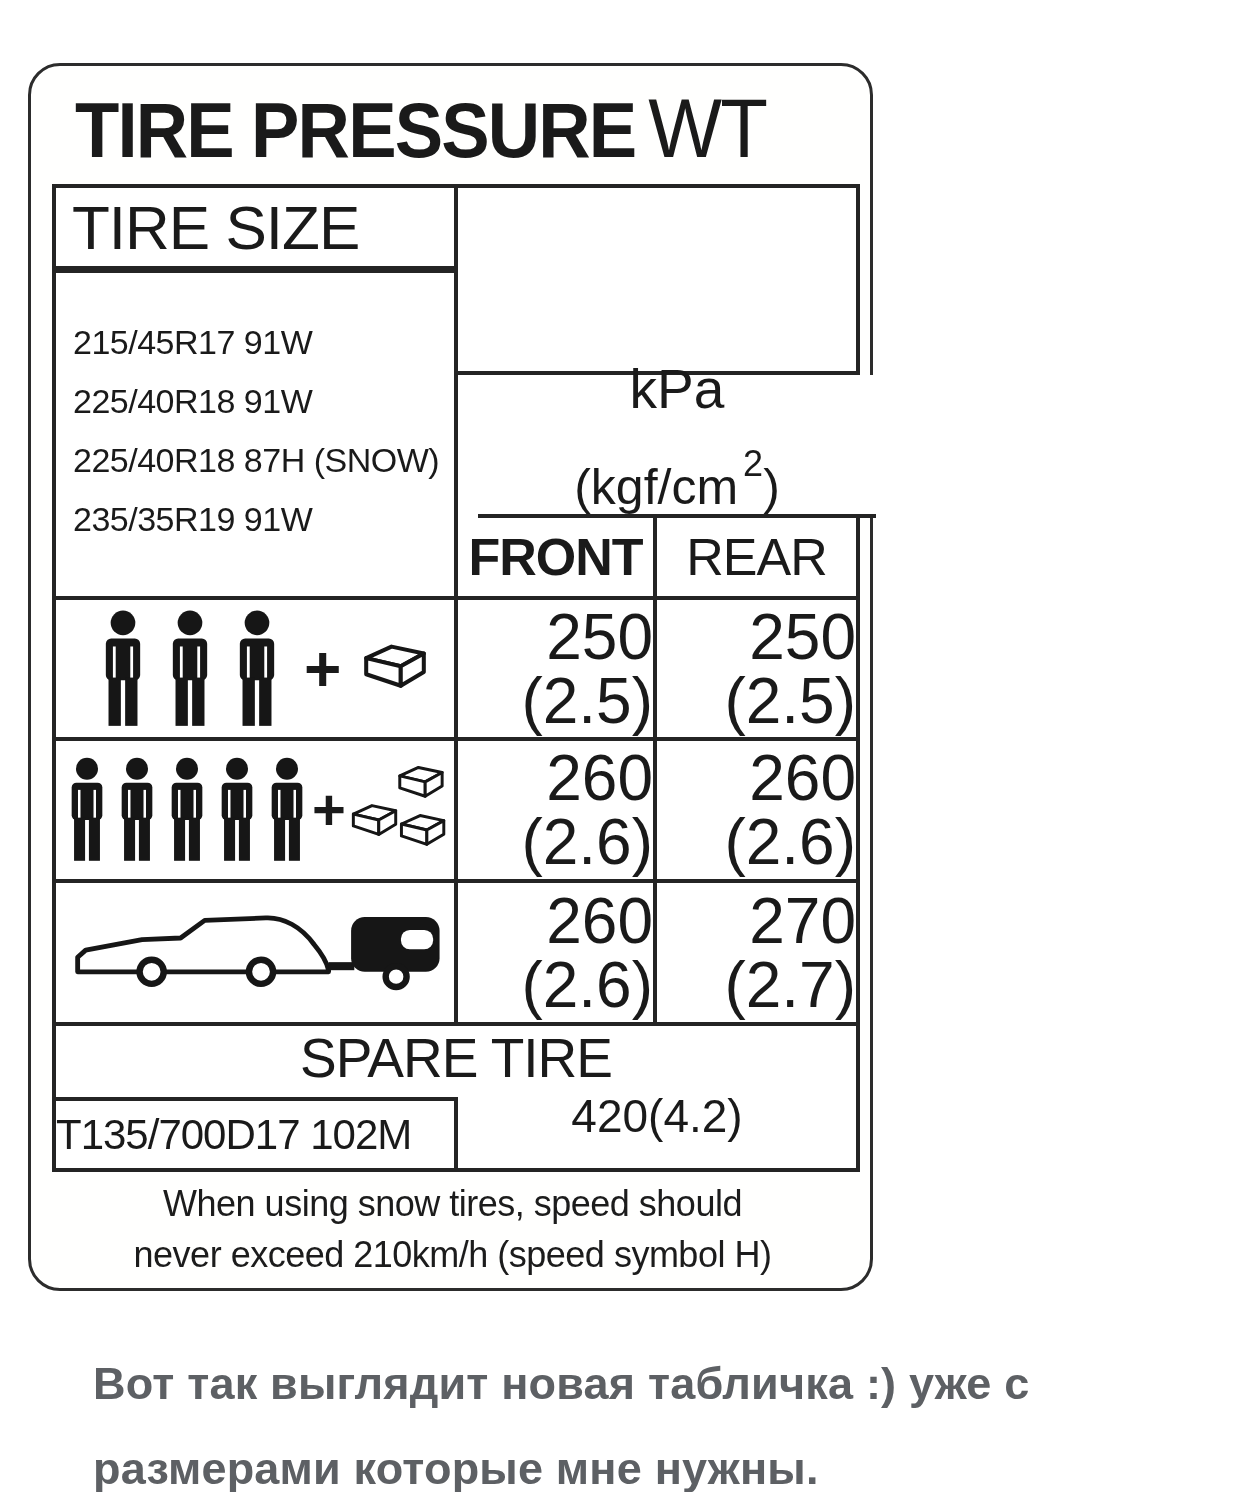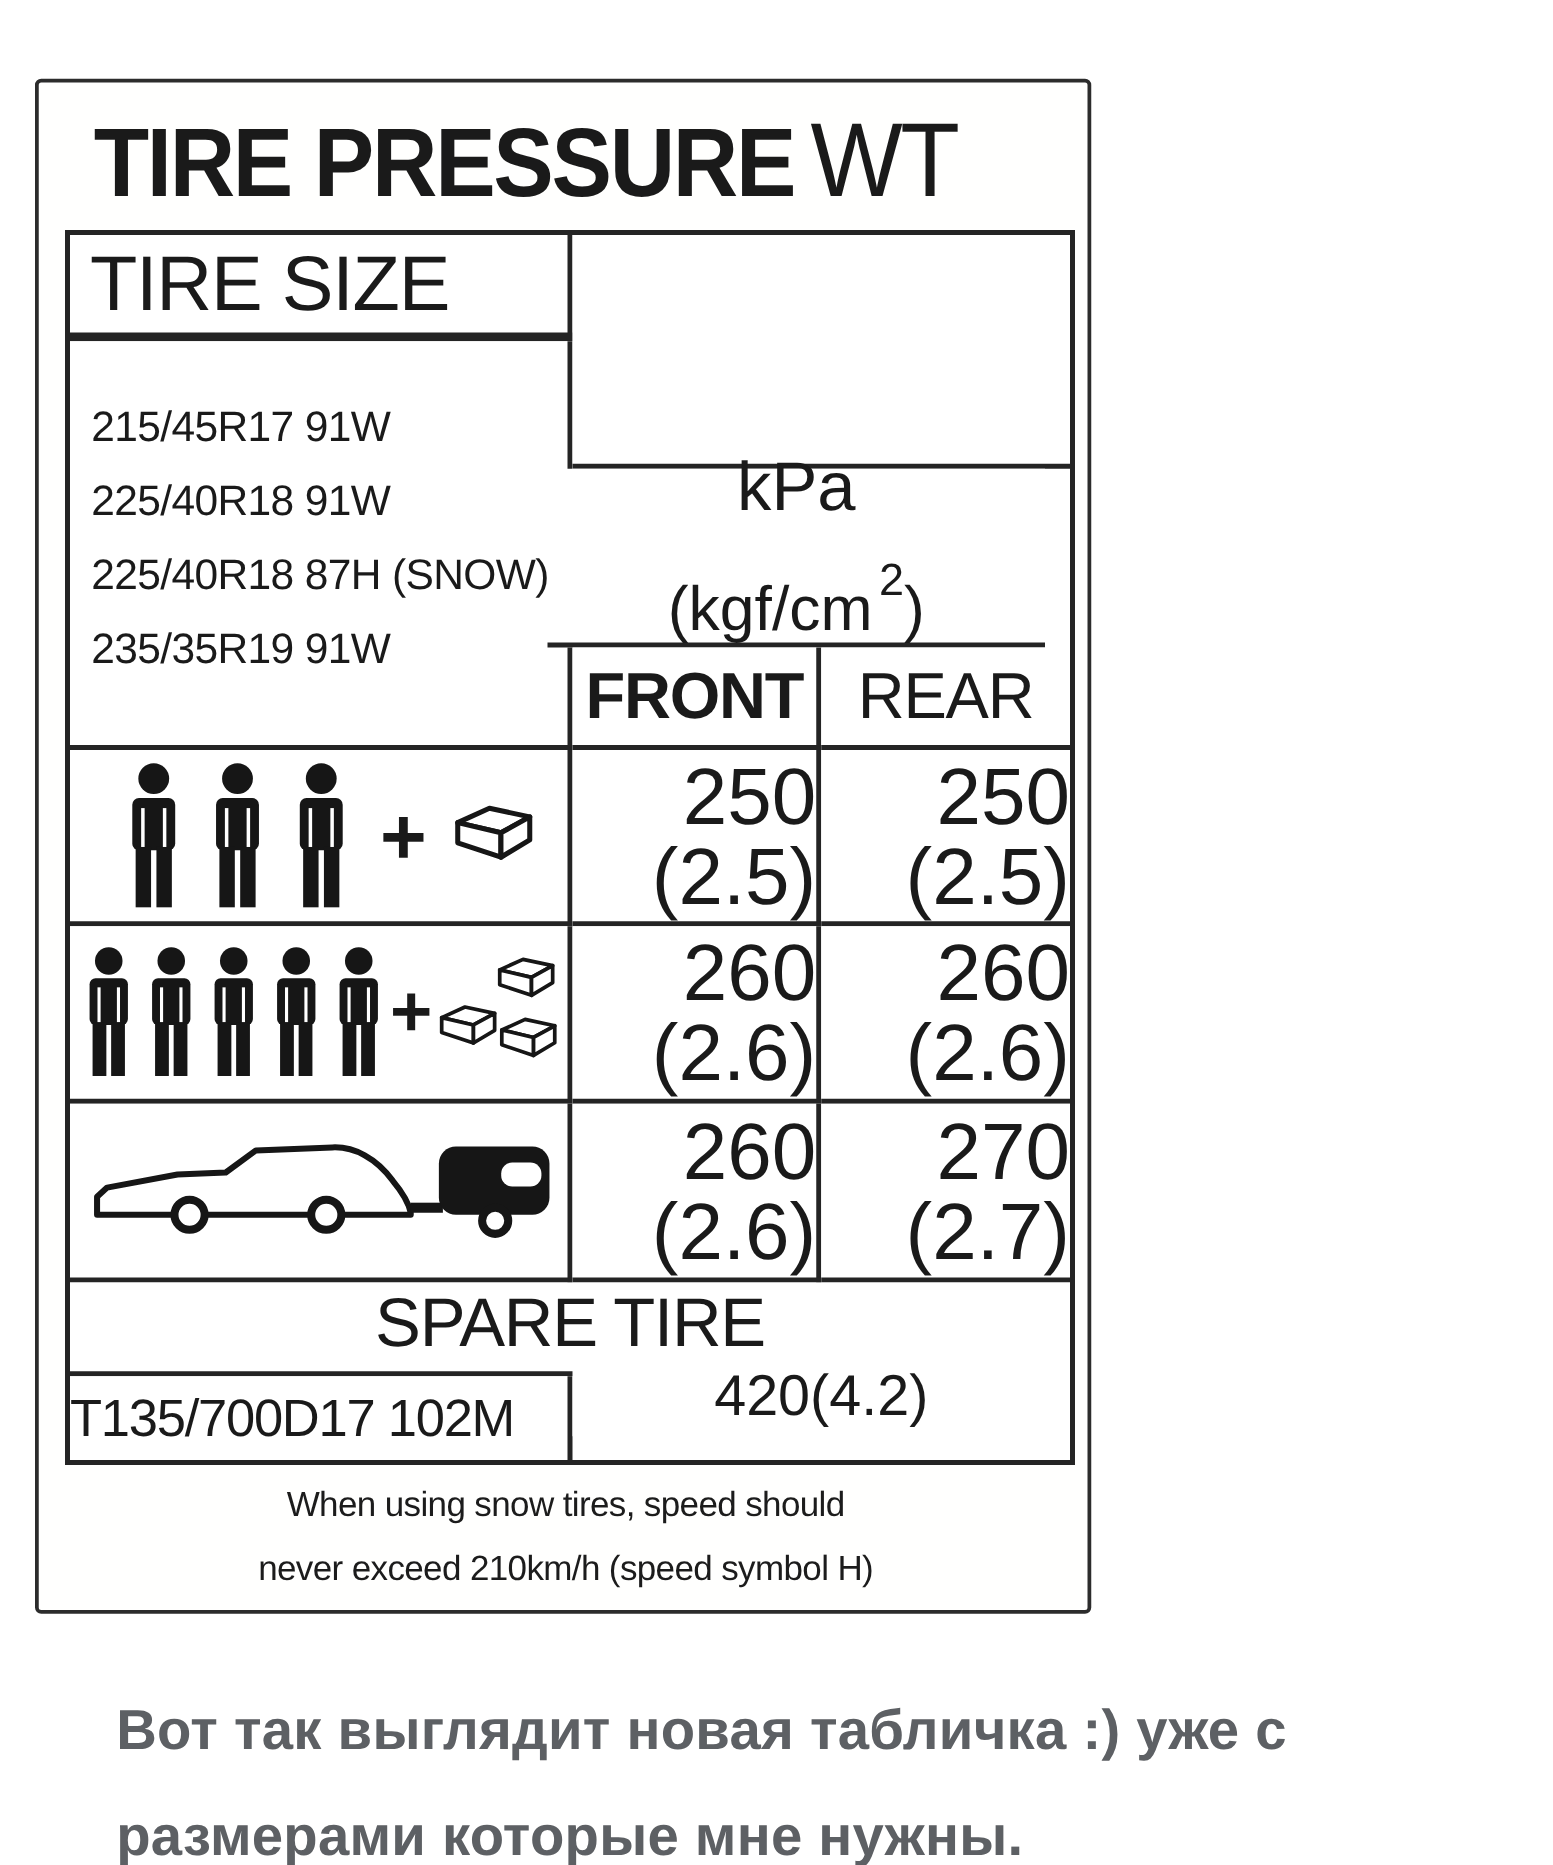--- a/index.html
+++ b/index.html
@@ -5,42 +5,42 @@
   html,body{margin:0;padding:0;}
   body{
     width:1242px;height:1492px;position:relative;overflow:hidden;
     background:#ffffff;
     font-family:"Liberation Sans", sans-serif;
     color:#1a1a1a;
   }
   
   .placard{
     position:absolute;left:28px;top:63px;width:845px;height:1228px;
-    border:3px solid #2c2c2c;border-radius:5px;background:#fffffe;
+    border:3px solid #2c2c2c;border-radius:32px;background:#fffffe;
     box-sizing:border-box;
   }
   .title{
     position:absolute;left:44px;top:14px;white-space:nowrap;
     transform:scaleX(.93);transform-origin:0 50%;
   }
   .title-main{font-weight:bold;font-size:78px;letter-spacing:-2px;}
   .title-code{font-weight:normal;font-size:84px;letter-spacing:-2px;margin-left:14px;}
   
   .grid{
     position:absolute;left:21px;top:118px;width:808px;height:988px;
     border:4px solid #242424;box-sizing:border-box;background:#fff;
   }
   .cell{position:absolute;box-sizing:border-box;background:#fff;}
   .br{border-right:4px solid #242424;}
   .bb{border-bottom:4px solid #242424;}
   .bb-thick{border-bottom:7px solid #242424;}
   .c-tiresize{left:0;top:0;width:402px;height:85px;display:flex;align-items:center;padding-left:16px;font-size:62px;letter-spacing:-1px;}
   .c-sizes{left:0;top:85px;width:402px;height:327px;padding:40px 0 0 17px;font-size:34px;line-height:59px;letter-spacing:-.5px;}
   .c-blank{left:402px;top:0;width:398px;height:187px;}
-  .c-unit{left:382px;top:187px;width:398px;height:143px;display:flex;flex-direction:column;align-items:center;justify-content:center;text-align:center;}
+  .c-unit{left:422px;top:187px;width:398px;height:143px;display:flex;flex-direction:column;align-items:center;justify-content:center;text-align:center;}
   .unit1{font-size:55px;line-height:62px;}
   .unit2{font-size:50px;line-height:88px;}
   .unit2 sup{font-size:36px;vertical-align:28px;margin-left:5px;}
   .c-colhead{top:330px;height:82px;display:flex;align-items:center;justify-content:center;font-size:52px;letter-spacing:-1px;}
   .c-front{left:402px;width:199px;font-weight:bold;}
   .c-rear{left:601px;width:199px;}
   .c-picto{left:0;width:402px;display:flex;align-items:center;}
   .c-val{display:flex;flex-direction:column;align-items:flex-end;justify-content:center;font-size:64px;line-height:64px;}
   .row1{top:412px;height:141px;}
   .row2{top:553px;height:142px;}
@@ -52,21 +52,21 @@
   .c-spareval{left:402px;top:894px;width:398px;height:67px;display:flex;align-items:center;justify-content:center;font-size:46px;}
   
   .persons{display:flex;align-items:center;}
   .p-lg{gap:13px;margin-left:40px;}
   .p-sm{gap:4px;margin-left:8px;}
   .plus{font-weight:bold;line-height:1;}
   .plus-lg{font-size:64px;margin:0 18px 0 20px;}
   .plus-sm{font-size:58px;margin:0 2px;}
   .footnote{
     position:absolute;left:4px;right:0;top:1112px;text-align:center;
-    font-size:28px;line-height:51px;letter-spacing:-.5px;color:#1c1c1c;
+    font-size:36px;line-height:51px;letter-spacing:-.5px;color:#1c1c1c;
   }
   
   .caption{
     position:absolute;left:93px;top:1341px;width:1060px;
     font-size:45px;line-height:85px;font-weight:bold;letter-spacing:.2px;
     color:#5d6064;
   }
 </style>
 </head>
 <body>

